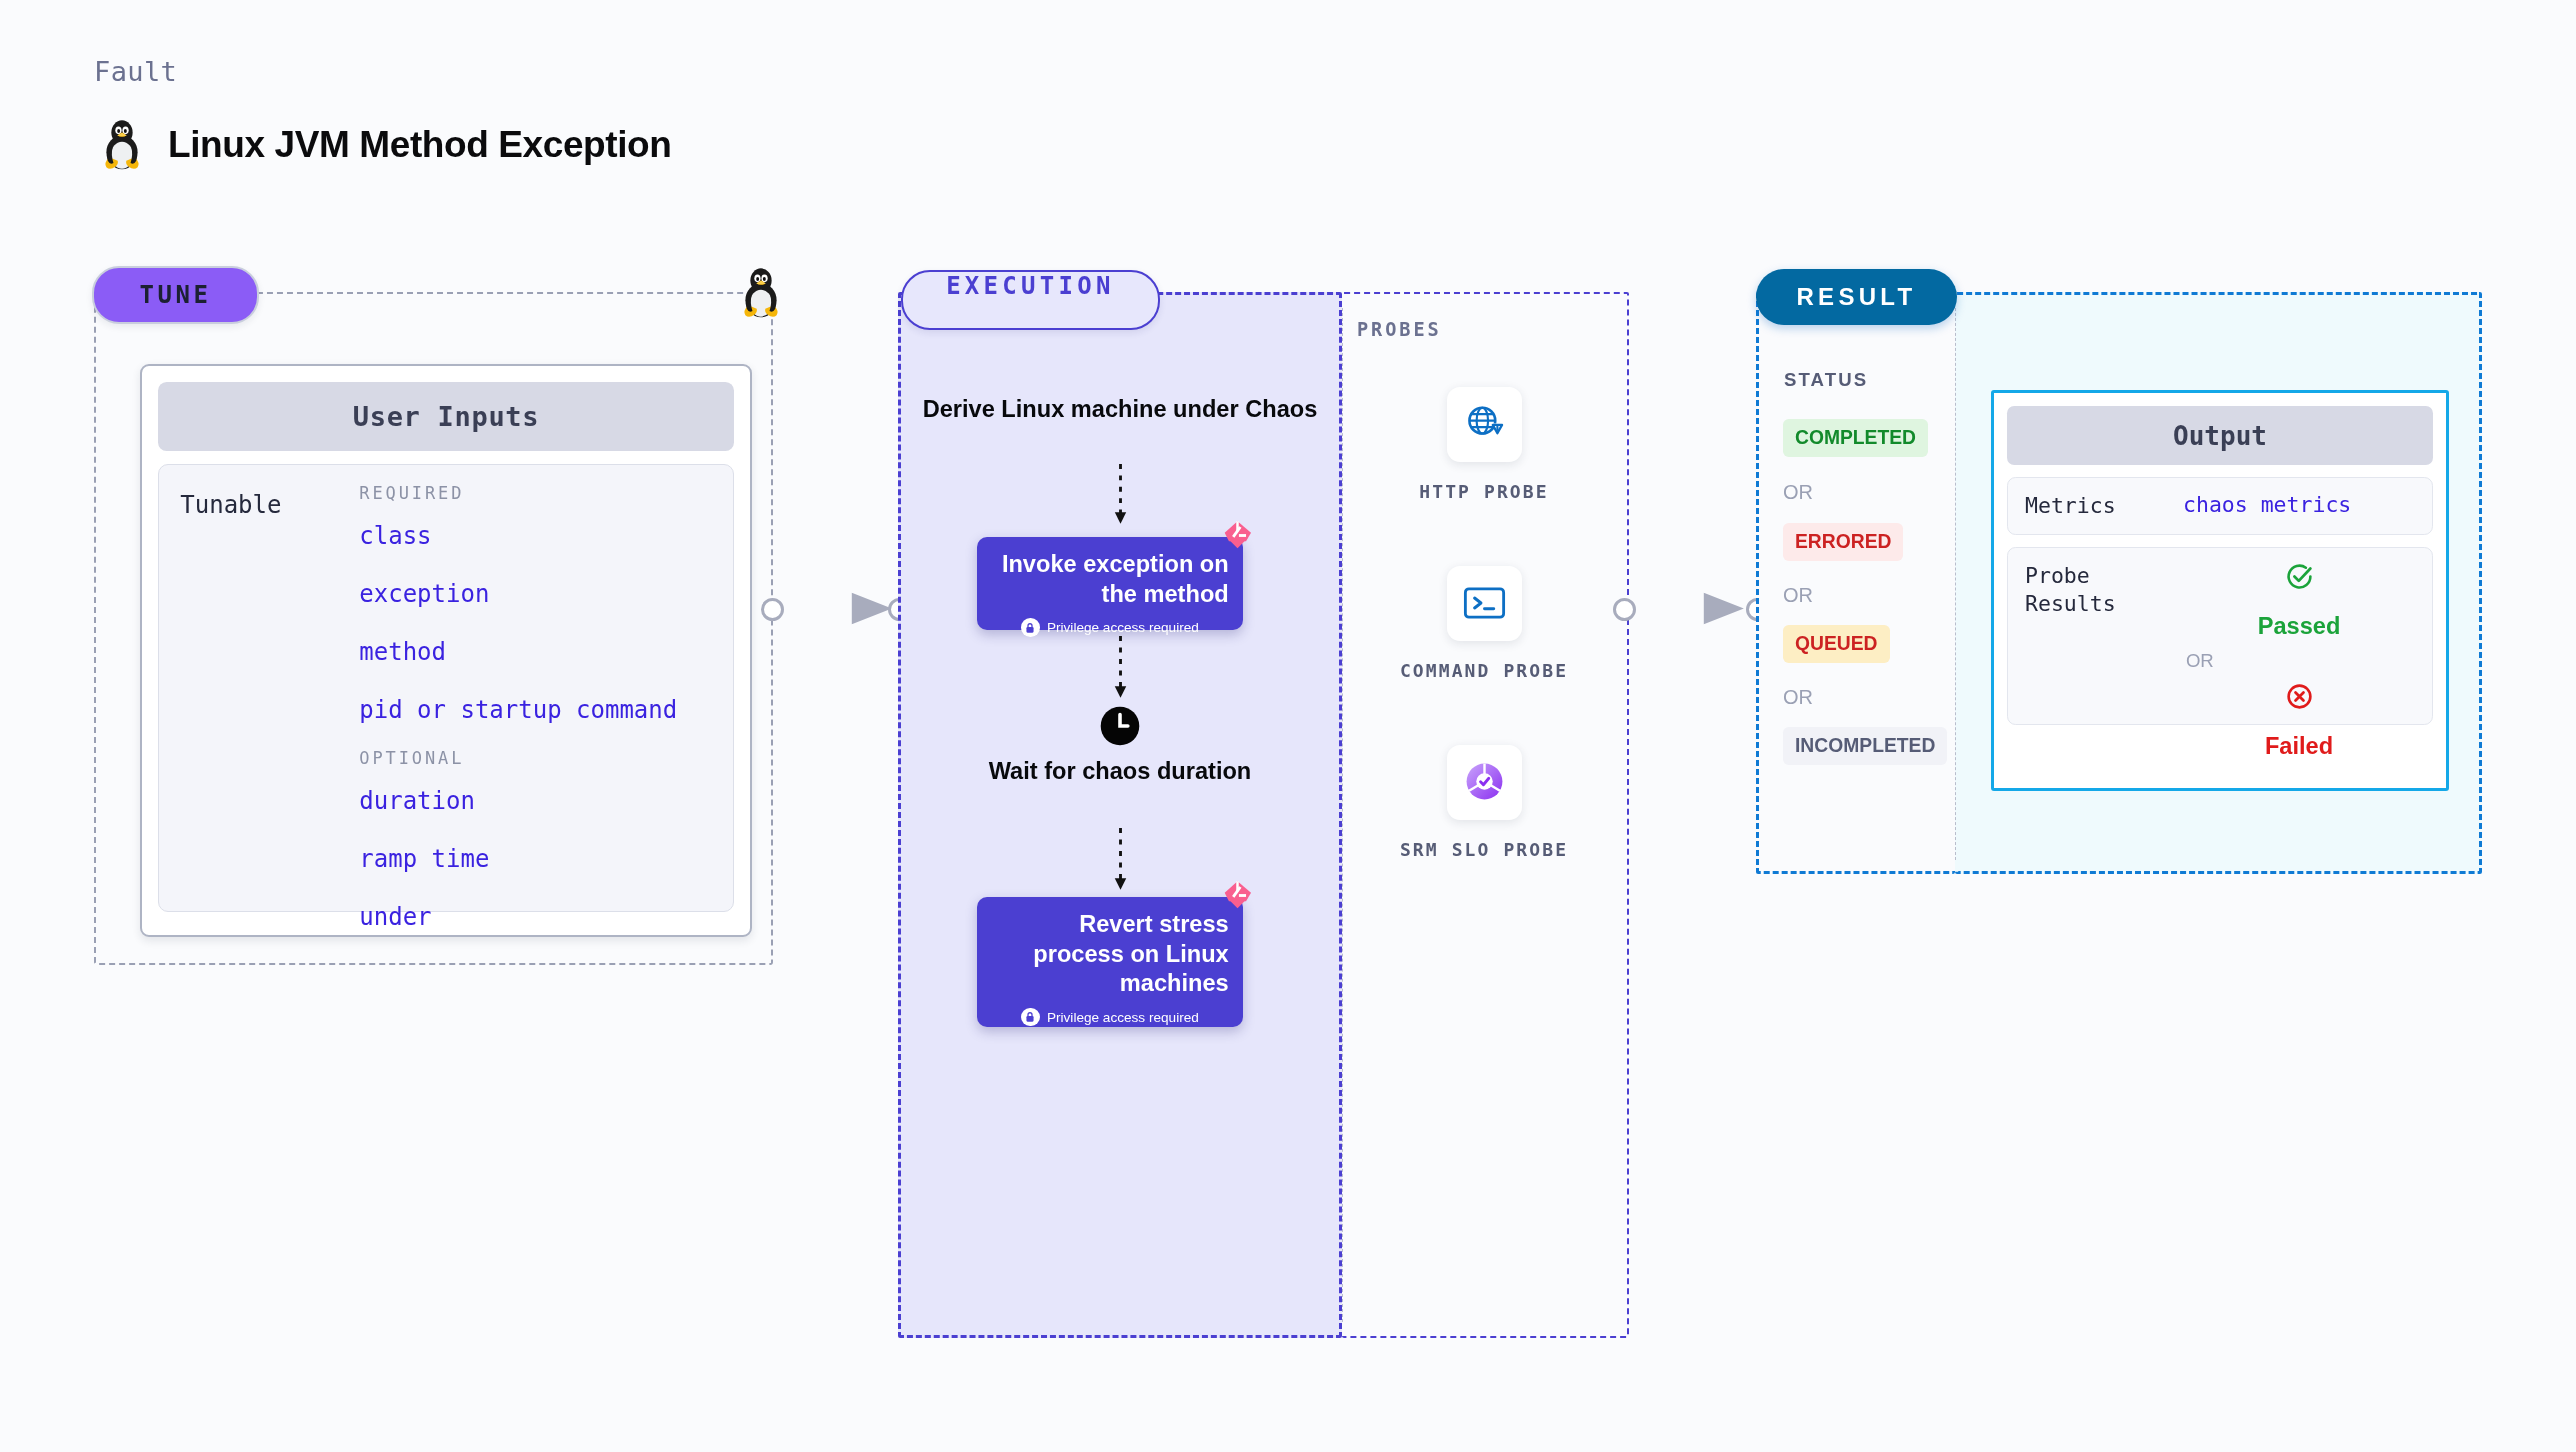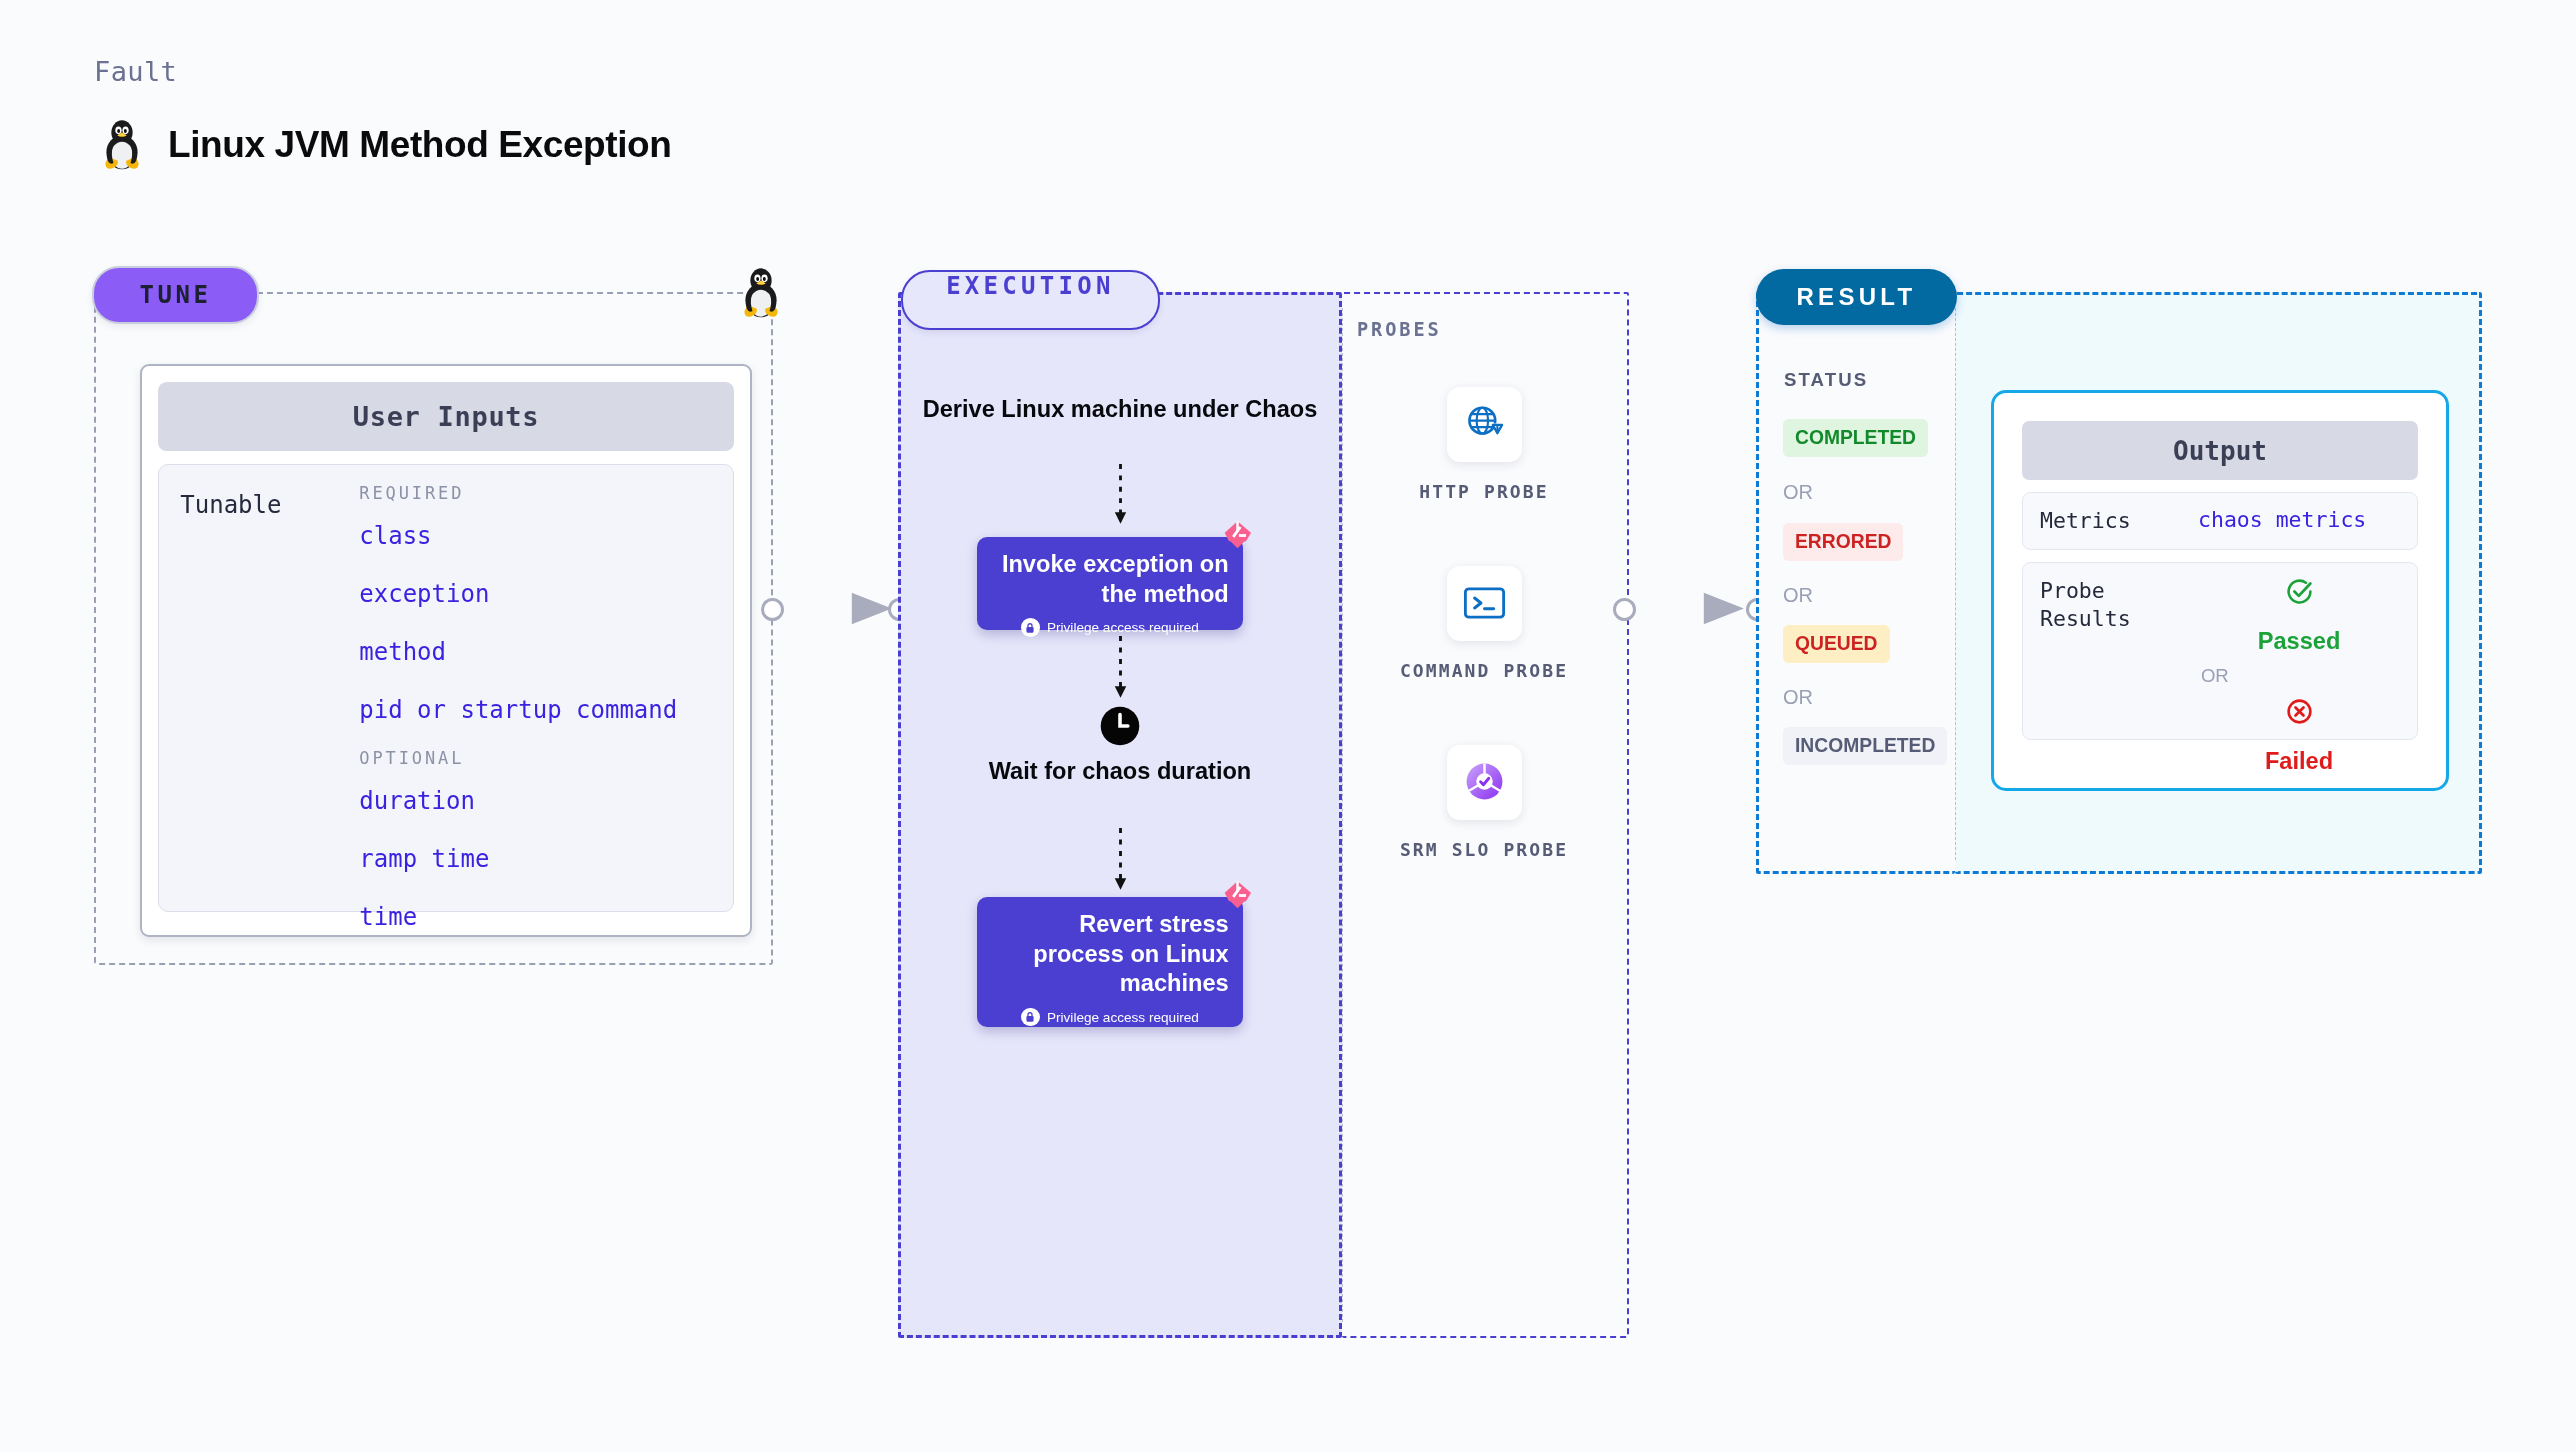--- a/index.html
+++ b/index.html
@@ -246,23 +246,23 @@
     font-family: "Liberation Sans", sans-serif;
     font-size: 20px; color: #9aa0b4;
   }
 
   
   #output-card {
     position: absolute; left: 1991px; top: 390px;
     width: 458px; height: 401px;
     background: #ffffff;
     border: 3.6px solid #14a8e8;
-    border-radius: 15px;
-    box-sizing: border-box;
-    padding: 28px;
+    border-radius: 3px;
+    box-sizing: border-box;
+    padding: 13px;
   }
   #output-header {
     height: 59px; background: #d7d9e5;
     border-radius: 7.2px;
     display: flex; align-items: center; justify-content: center;
     font-family: "DejaVu Sans Mono", monospace;
     font-size: 26px; font-weight: 700; color: #3a3f55;
   }
   .out-row {
     margin-top: 11.5px;
@@ -367,21 +367,21 @@
     <div id="tunable-label">Tunable</div>
     <div id="tunable-lists">
       <div class="group-caption">REQUIRED</div>
       <div class="tunable-item">class</div>
       <div class="tunable-item">exception</div>
       <div class="tunable-item">method</div>
       <div class="tunable-item">pid or startup command</div>
       <div class="group-caption optional">OPTIONAL</div>
       <div class="tunable-item">duration</div>
       <div class="tunable-item">ramp time</div>
-      <div class="tunable-item">time</div>
+      <div class="tunable-item">under</div>
     </div>
   </div>
 </div>
 
 <div class="connector" style="left:766px; top:587px; width:143px; height:43px;">
   <svg width="143" height="43" viewBox="0 0 200 60">
     <path d="M12 30 H 120 L 120 8 L 176 30 L 120 52 L 120 30 Z" fill="#a8acbd"></path>
   </svg>
 </div>
 <div class="conn-dot" style="left:761px; top:598px;"></div>

